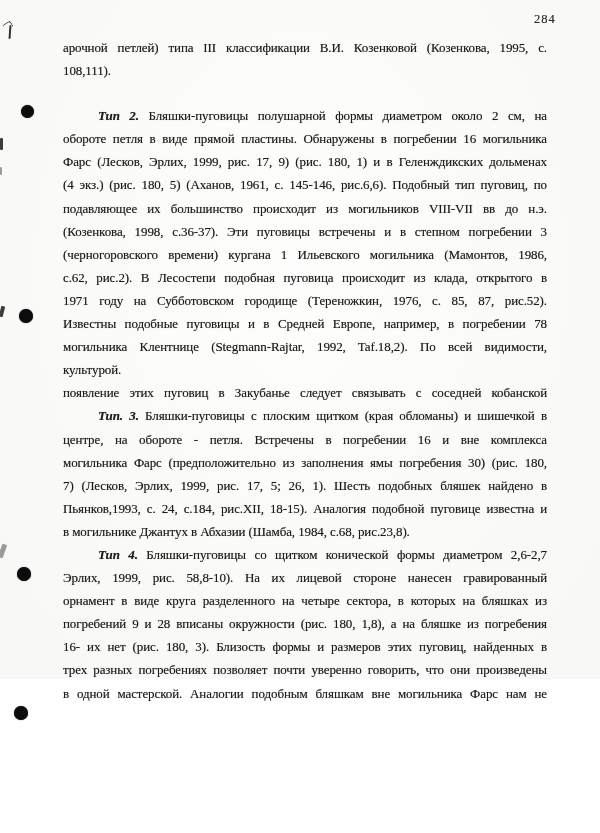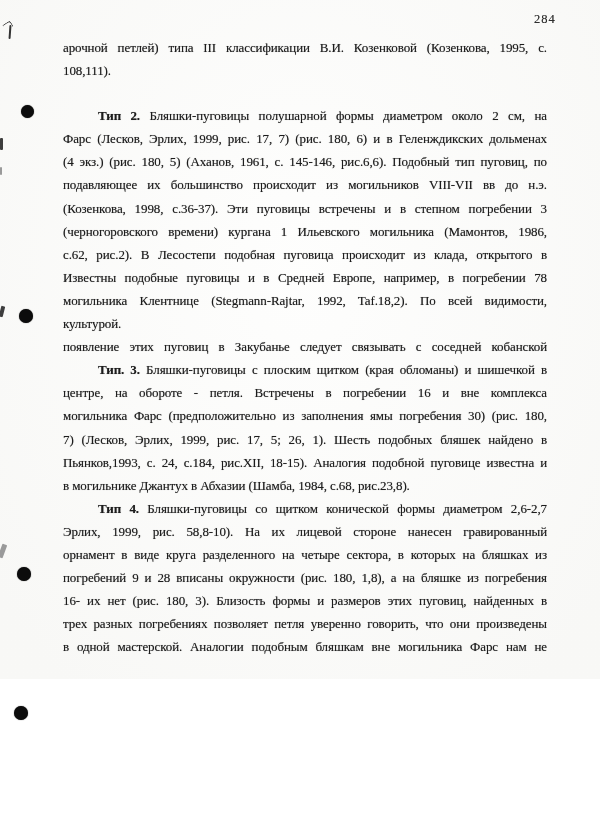--- a/index.html
+++ b/index.html
@@ -34,21 +34,21 @@
     letter-spacing:-0.1px;
     text-align:justify;
     text-align-last:justify;
     white-space:normal;
     overflow:hidden;
     color:var(--ink);
     text-shadow:0 0 0.7px rgba(25,25,25,.5);
   }
   .line.indent{text-indent:35px;}
   .line.endline{text-align-last:left;}
-  .line b{font-weight:bold;}
+  .line b{font-weight:bold;font-style:italic;}
   .margin-marks{position:absolute;inset:0;pointer-events:none;}
   .mark{position:absolute;}
   .mark.dot{
     background:#0c0c0c;border-radius:50%;
     box-shadow:0 0 1px rgba(0,0,0,.8);
   }
   .mark.tick{
     background:#3d3d3d;border-radius:1px;
   }
   .mark.tick.light{background:#9a9a9a;}
@@ -69,46 +69,48 @@
 <div class="page">
   <div class="page-number">284</div>
 
   <div class="text-block">
       <div class="paragraph" style="margin-bottom: 22px; font-family: Liberation Serif, serif;">
         <div class="line">арочной петлей) типа III классификации В.И. Козенковой (Козенкова, 1995, с.</div>
         <div class="line endline">108,111).</div>
       </div>
       <div class="paragraph">
         <div class="line indent"><b>Тип 2.</b> Бляшки-пуговицы полушарной формы диаметром около 2 см, на</div>
-        <div class="line">Фарс (Лесков, Эрлих, 1999, рис. 17, 7) (рис. 180, 6) и в Геленждикских дольменах</div>
+        <div class="line">обороте петля в виде прямой пластины. Обнаружены в погребении 16 могильника</div>
+        <div class="line">Фарс (Лесков, Эрлих, 1999, рис. 17, 9) (рис. 180, 1) и в Геленждикских дольменах</div>
         <div class="line">(4 экз.) (рис. 180, 5) (Аханов, 1961, с. 145-146, рис.6,6). Подобный тип пуговиц, по</div>
         <div class="line">подавляющее их большинство происходит из могильников VIII-VII вв до н.э.</div>
         <div class="line">(Козенкова, 1998, с.36-37). Эти пуговицы встречены и в степном погребении 3</div>
         <div class="line">(черногоровского времени) кургана 1 Ильевского могильника (Мамонтов, 1986,</div>
         <div class="line">с.62, рис.2). В Лесостепи подобная пуговица происходит из клада, открытого в</div>
+        <div class="line">1971 году на Субботовском городище (Тереножкин, 1976, с. 85, 87, рис.52).</div>
         <div class="line">Известны подобные пуговицы и в Средней Европе, например, в погребении 78</div>
         <div class="line">могильника Клентнице (Stegmann-Rajtar, 1992, Taf.18,2).  По всей видимости,</div>
         <div class="line endline">культурой.</div>
         <div class="line">появление этих пуговиц в Закубанье следует связывать с соседней кобанской</div>
       </div>
       <div class="paragraph">
         <div class="line indent"><b>Тип. 3.</b> Бляшки-пуговицы с плоским щитком (края обломаны) и шишечкой в</div>
         <div class="line">центре, на обороте - петля. Встречены в погребении 16 и вне комплекса</div>
         <div class="line">могильника Фарс (предположительно из заполнения ямы погребения 30) (рис. 180,</div>
         <div class="line">7) (Лесков, Эрлих, 1999, рис. 17, 5; 26, 1). Шесть подобных бляшек найдено в</div>
         <div class="line">Пьянков,1993, с. 24, с.184, рис.XII, 18-15). Аналогия подобной пуговице известна и</div>
         <div class="line endline">в могильнике Джантух в Абхазии (Шамба, 1984, с.68, рис.23,8).</div>
       </div>
       <div class="paragraph">
         <div class="line indent"><b>Тип 4.</b> Бляшки-пуговицы со щитком конической формы диаметром 2,6-2,7</div>
         <div class="line">Эрлих, 1999, рис. 58,8-10). На их лицевой стороне нанесен гравированный</div>
         <div class="line">орнамент в виде круга разделенного на четыре сектора, в которых на бляшках из</div>
         <div class="line">погребений 9 и 28 вписаны окружности (рис. 180, 1,8), а на бляшке из погребения</div>
         <div class="line">16- их нет (рис. 180, 3). Близость формы и размеров этих пуговиц, найденных в</div>
-        <div class="line">трех разных погребениях позволяет петля уверенно говорить, что они произведены</div>
+        <div class="line">трех разных погребениях позволяет почти уверенно говорить, что они произведены</div>
         <div class="line">в одной мастерской. Аналогии подобным бляшкам вне могильника Фарс нам не</div>
       </div>
     </div>
 
   <div class="margin-marks">
       <div class="mark scribble" style="left: 4px; top: 22px; width: 13px; height: 20px; transform: rotate(-5deg);"></div>
       <div class="mark dot" style="left: 21px; top: 105px; width: 13px; height: 13px;"></div>
       <div class="mark tick" style="left: 0px; top: 138px; width: 3px; height: 12px;"></div>
       <div class="mark tick light" style="left: 0px; top: 167px; width: 2px; height: 8px;"></div>
       <div class="mark tick" style="left: 0px; top: 306px; width: 4px; height: 11px; transform: rotate(14deg);"></div>

